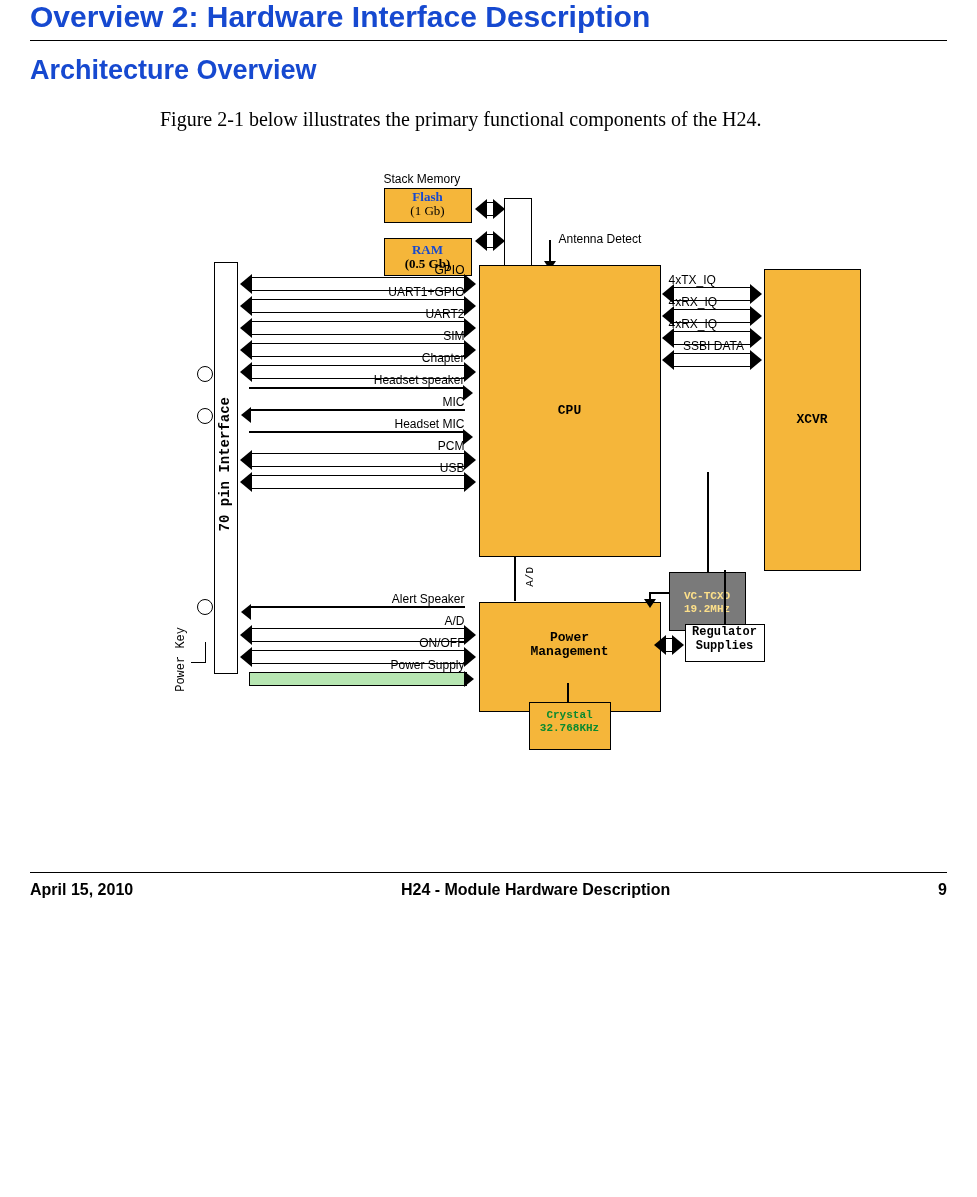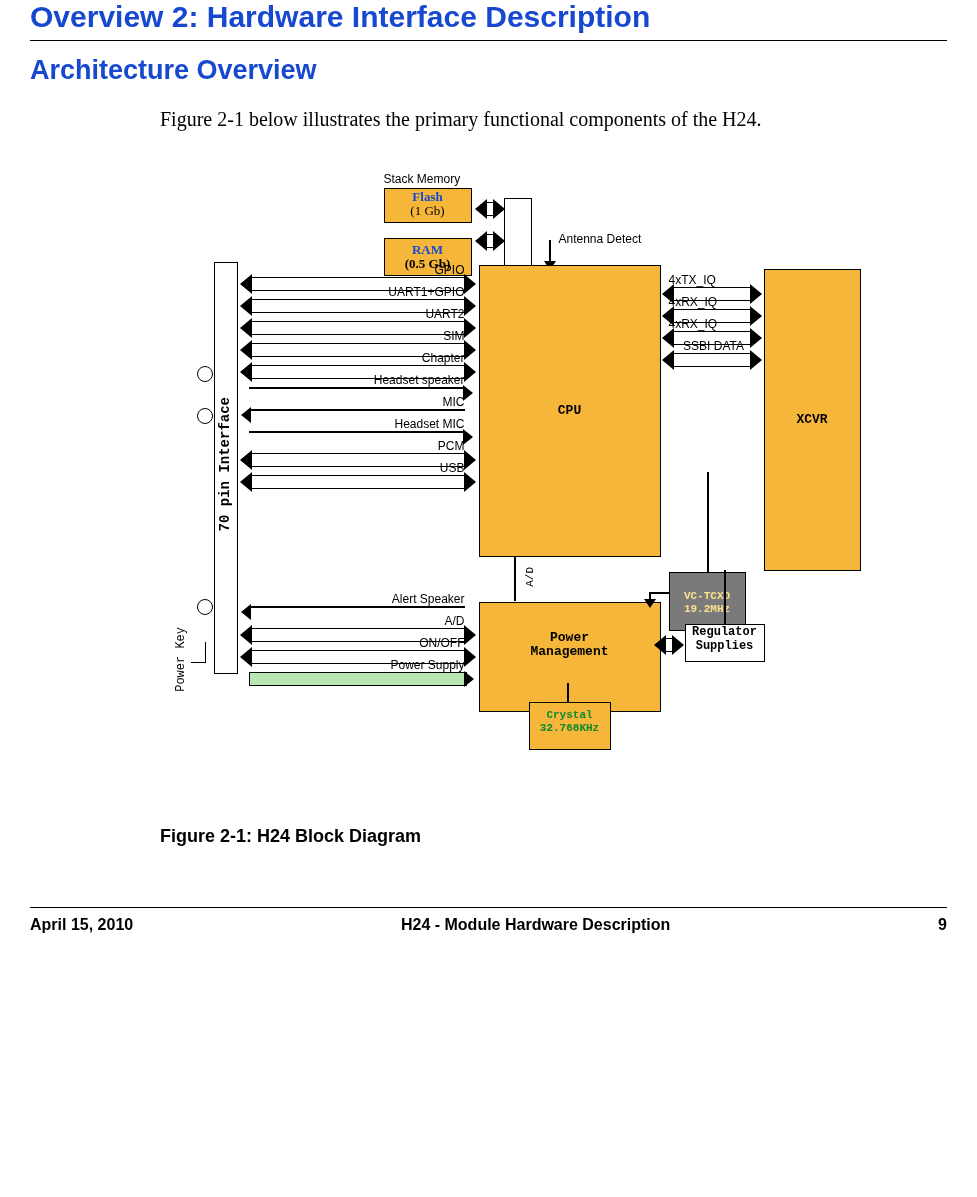--- a/index.html
+++ b/index.html
@@ -134,21 +134,20 @@
     </div>
     <div class="ar bi" style="left:554px;top:466px;width:10px"></div>
     <div style="position:absolute;left:615px;top:398px;width:2px;height:54px;background:#000"></div>
 
     <div class="blk" style="left:420px;top:530px;width:80px;height:40px;font:bold 11px 'Courier New';color:#0b8a2f;line-height:13px;padding-top:6px">
       <span>Crystal</span><br><span>32.768KHz</span>
     </div>
     <div style="position:absolute;left:458px;top:511px;width:2px;height:19px;background:#000"></div>
   </div>
 
-  <div class="cap">Figure 2-1: H24 Block Diagram</div>
 </div>
 
 <hr class="f">
 <div class="foot">
   <span>April 15, 2010</span>
   <span>H24 - Module Hardware Description</span>
   <span>9</span>
 </div>
 
 </body></html>

